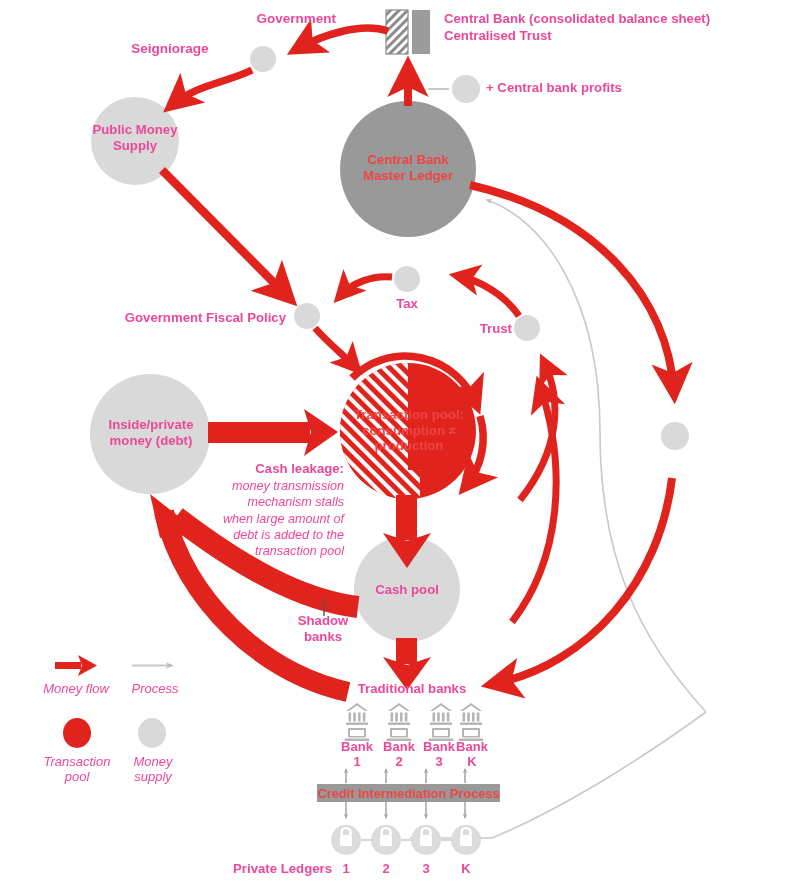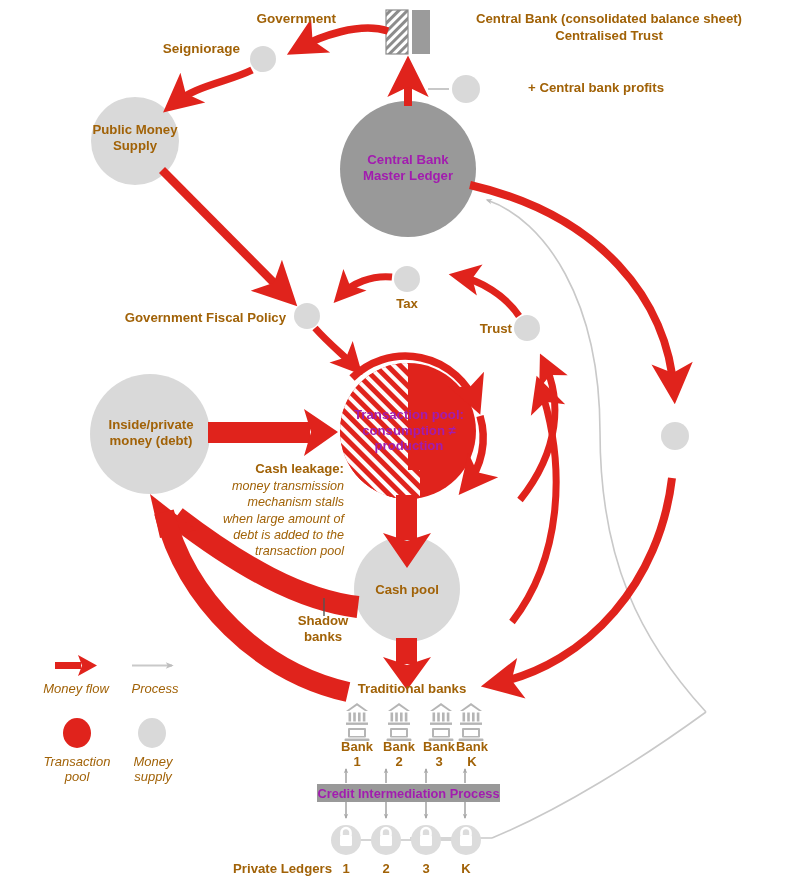--- a/index.html
+++ b/index.html
@@ -12,31 +12,31 @@
     width:802px;
     height:881px;
     background:#ffffff;
     overflow:hidden;
   }
   #art{position:absolute;left:0;top:0;width:802px;height:881px;}
 
   
   .lbl{
     position:absolute;
-    color:#a16207;
+    color:#ec4899;
     font-weight:bold;
     line-height:1.18;
     white-space:pre;
     pointer-events:none;
   }
   .lbl.norm{font-weight:normal;font-style:italic;}
-  .lbl.white{color:#a21caf;}
+  .lbl.white{color:#ef4444;}
   .c{text-align:center;}
   .r{text-align:right;}
-  .l{text-align:center;}
+  .l{text-align:left;}
 </style>
 </head>
 <body>
 
 <div id="stage">
 
   <svg id="art" viewBox="0 0 802 881">
     <defs>
 
       <marker id="ah" viewBox="0 0 12 12" refX="8" refY="6" markerWidth="6.2" markerHeight="6.2" orient="auto-start-reverse">
@@ -250,21 +250,21 @@
       <ellipse cx="77" cy="733" rx="14" ry="15" fill="#E0231C"></ellipse>
       <ellipse cx="152" cy="733" rx="14" ry="15" fill="#D9D9D9"></ellipse>
     </g>
   </svg>
 
   <div class="lbl r" style="left:196px; top:11px; width:140px; font-size:13.5px;">Government</div>
 
   <div class="lbl l" style="left:444px; top:11px; width:330px; font-size:13.2px;">Central Bank (consolidated balance sheet)</div>
   <div class="lbl l" style="left:444px; top:28px; width:330px; font-size:13.2px;">Centralised Trust</div>
 
-  <div class="lbl r" style="left:100px; top:41px; width:140px; font-size:13.5px;">Seigniorage</div>
+  <div class="lbl r" style="left:100px; top:41px; width:140px; font-size:13.5px;text-align:center;">Seigniorage</div>
 
   <div class="lbl c" style="left:85px; top:122px; width:100px; font-size:13.2px;">Public Money
 Supply</div>
 
   <div class="lbl l" style="left:486px; top:80px; width:220px; font-size:13.2px;">+ Central bank profits</div>
 
   <div class="lbl c white" style="left:348px; top:152px; width:120px; font-size:13.2px;">Central Bank
 Master Ledger</div>
 
   <div class="lbl c" style="left:382px; top:296px; width:50px; font-size:13.2px;">Tax</div>

